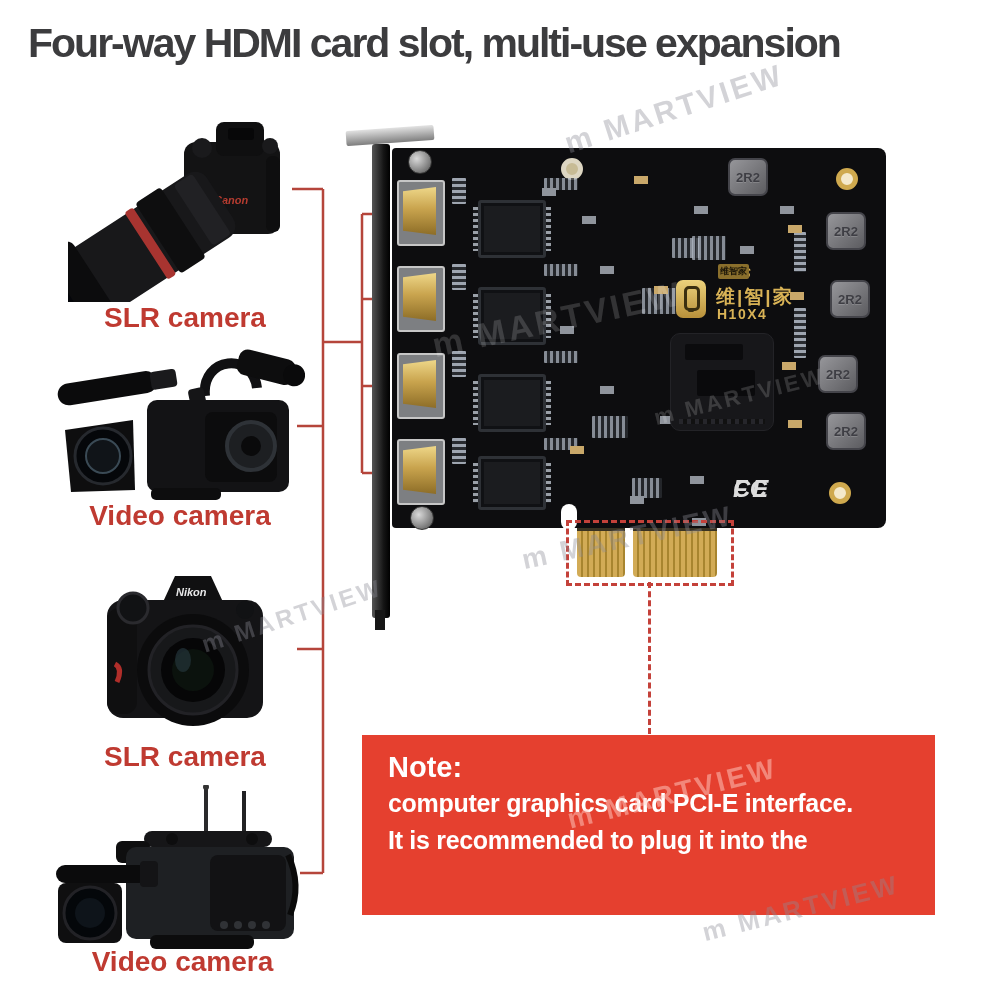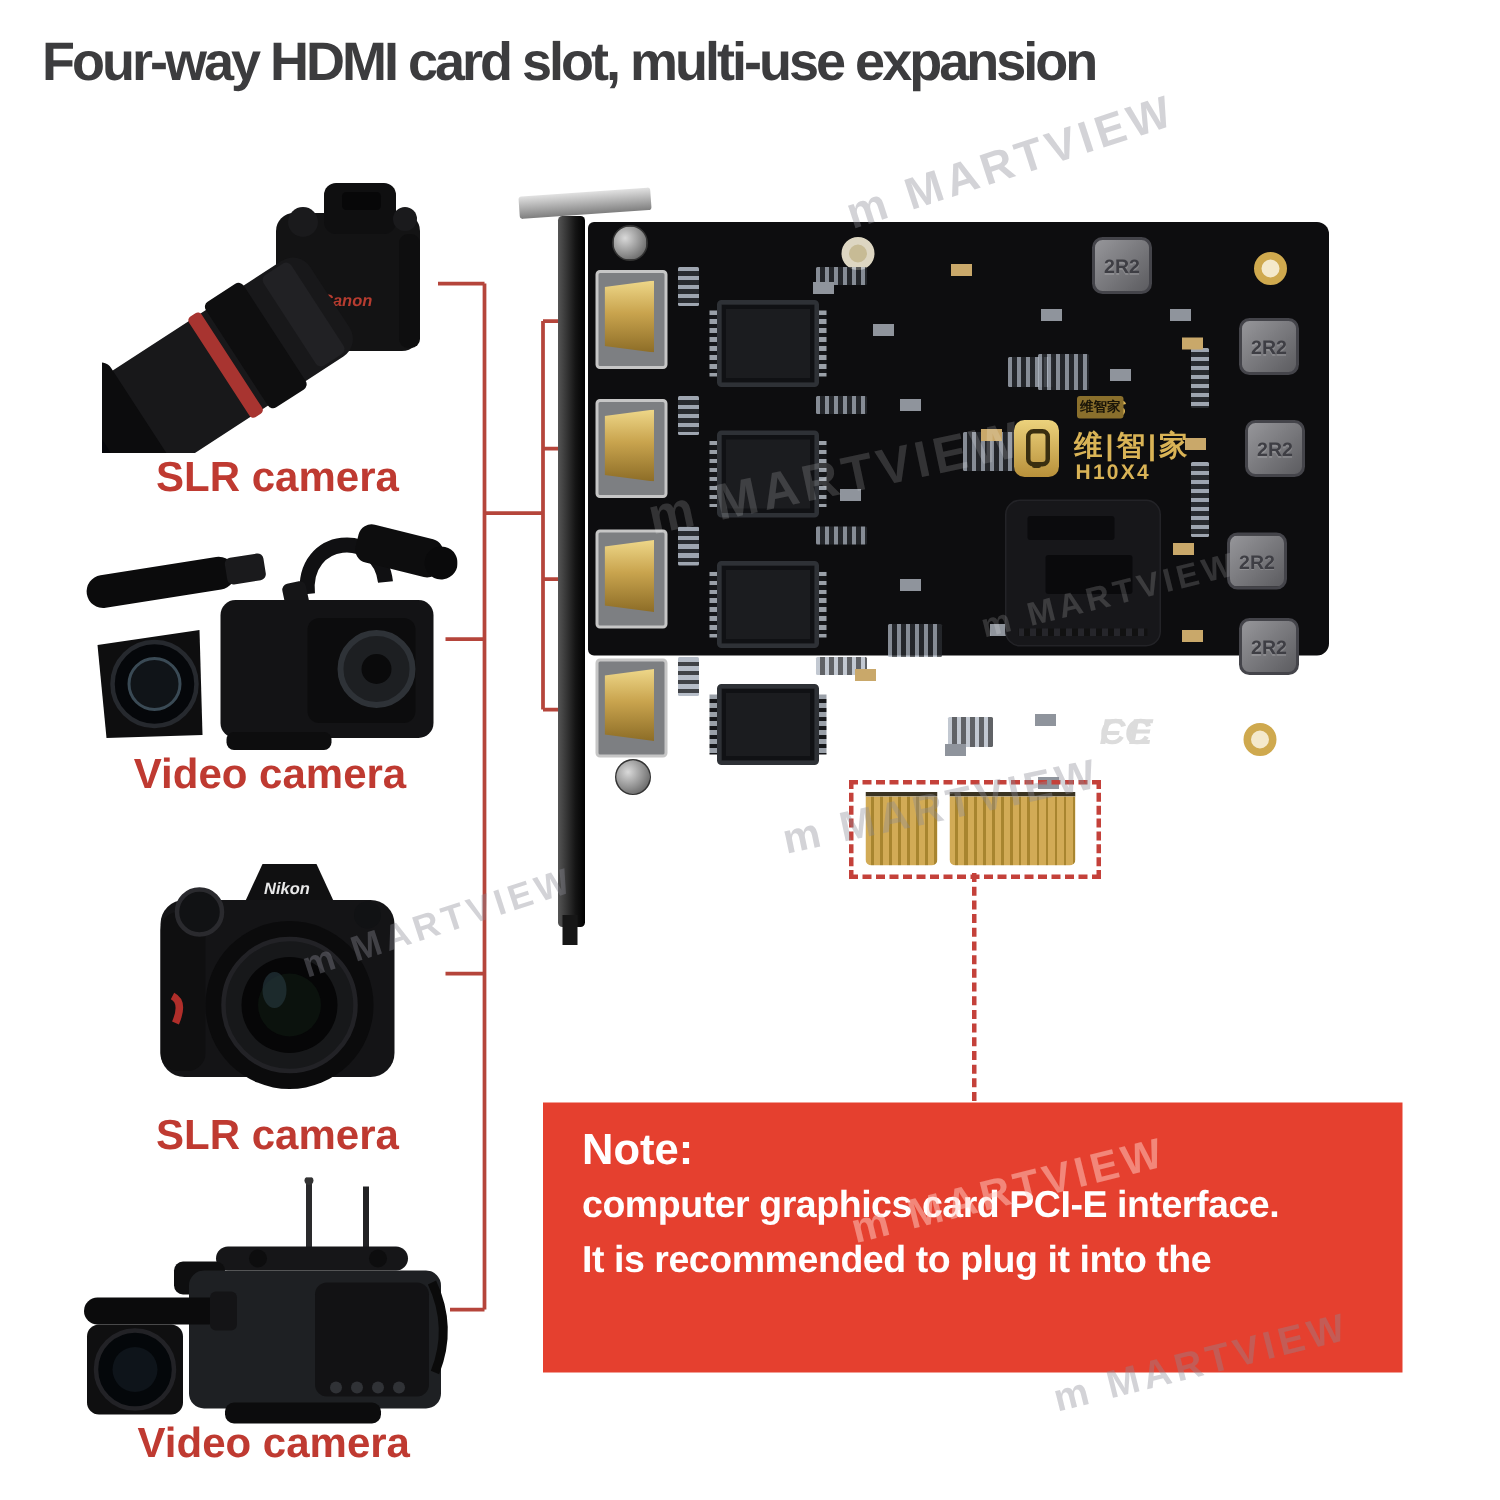--- a/index.html
+++ b/index.html
@@ -1,38 +1,38 @@
 <!DOCTYPE html>
 <html><head>
 <meta charset="utf-8">
 <style>
   html,body{margin:0;padding:0;background:#fff;}
   .stage{position:relative;width:1000px;height:1000px;background:#ffffff;overflow:hidden;
          font-family:"Liberation Sans",sans-serif;}
   .abs{position:absolute;}
 
   
-  .title{position:absolute;left:28px;top:20px;width:950px;font-size:36px;font-weight:700;
+  .title{position:absolute;left:28px;top:20px;width:950px;font-size:41px;font-weight:700;
          color:#3c3c3e;letter-spacing:-2px;white-space:nowrap;}
 
   
   .cam-label{position:absolute;text-align:center;font-size:28px;font-weight:700;color:#bf3a31;}
 
   
   .wires{position:absolute;left:0;top:0;z-index:2;pointer-events:none;}
 
   
   .bracket-flange{position:absolute;left:346px;top:128px;width:88px;height:15px;z-index:4;
     background:linear-gradient(180deg,#e2e2e2,#7e7e7e);transform:rotate(-4deg);border-radius:2px;}
   .bracket-strip{position:absolute;left:372px;top:144px;width:18px;height:474px;z-index:4;
     background:linear-gradient(90deg,#555 0%,#141414 65%,#000);border-radius:3px;}
   .bracket-tail{position:absolute;left:375px;top:610px;width:10px;height:20px;background:#161616;z-index:4;}
 
   
-  .pcb{position:absolute;left:392px;top:148px;width:494px;height:289px;z-index:5;
+  .pcb{position:absolute;left:392px;top:148px;width:494px;height:380px;z-index:5;
        background:#0d0d0f;border-radius:4px 8px 8px 4px;}
   .pcb *{position:absolute;}
 
   .port{background:#7d7f82;border:2px solid #c6c6c6;border-radius:3px;width:44px;height:62px;left:5px;}
   .port-gold{left:4px;top:5px;width:33px;height:48px;
     background:linear-gradient(180deg,#eed789,#c9a44e 45%,#8d6d27);
     clip-path:polygon(0 9%,100% 0,100% 100%,0 91%);}
 
   .qfp{width:62px;height:52px;left:86px;background:#1b1c1f;border:3px solid #2e3136;border-radius:3px;
        box-shadow:inset 0 0 0 3px #101114;}

